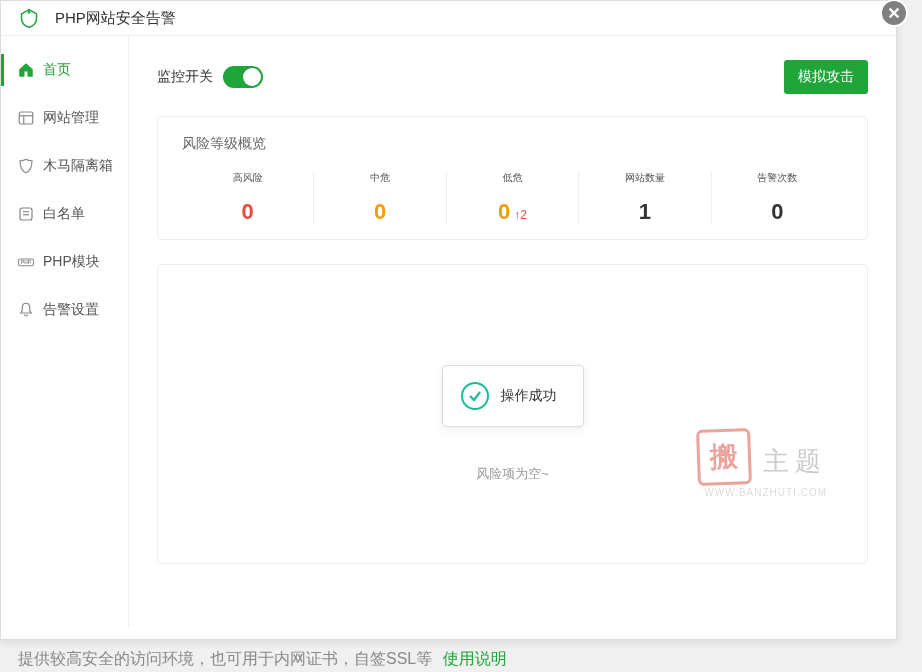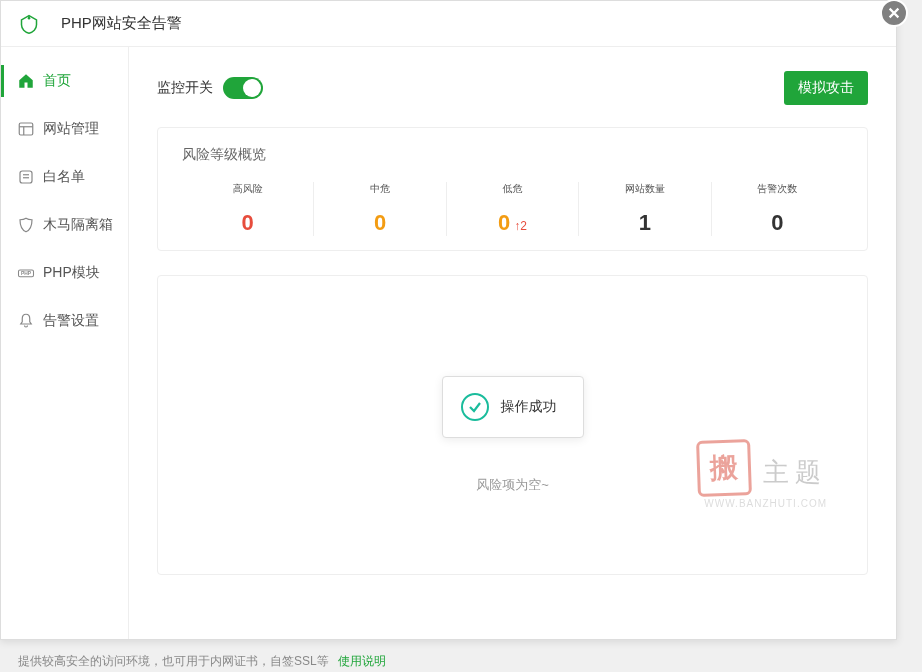--- a/index.html
+++ b/index.html
@@ -30,26 +30,26 @@
       background: #808080;
       display: flex;
       align-items: center;
       justify-content: center;
       cursor: pointer;
       z-index: 10;
       border: 2px solid #fff;
     }
     .close-btn svg { width: 14px; height: 14px; }
     .header {
-      height: 46px;
+      height: 35px;
       border-bottom: 1px solid #eee;
       display: flex;
       align-items: center;
       padding: 0 18px;
-      gap: 22px;
+      gap: 16px;
       text-align: center;
     }
     .header-icon { width: 20px; height: 20px; }
     .header-title { font-size: 15px; color: #333; font-weight: 500; }
     .body {
       display: flex;
       height: calc(100% - 46px);
     }
     .sidebar {
       width: 128px;
@@ -197,21 +197,21 @@
       border-radius: 50%;
       display: flex;
       align-items: center;
       justify-content: center;
     }
     .toast-text { font-size: 14px; color: #333; }
     .footer-text {
       position: absolute;
       bottom: 2px;
       left: 18px;
-      font-size: 12px;
+      font-size: 16px;
       color: #888;
       white-space: nowrap;
     }
     .footer-link { color: #20a53a; margin-left: 6px; }
     .watermark {
       position: absolute;
       bottom: 65px;
       right: 40px;
       opacity: 0.5;
       pointer-events: none;
@@ -279,32 +279,32 @@
         <svg class="sidebar-icon" viewBox="0 0 24 24">
           <rect x="3" y="4" width="18" height="16" rx="2" fill="none" stroke="#888" stroke-width="1.6"></rect>
           <line x1="3" y1="9" x2="21" y2="9" stroke="#888" stroke-width="1.6"></line>
           <line x1="9" y1="9" x2="9" y2="20" stroke="#888" stroke-width="1.6"></line>
         </svg>
         <span>网站管理</span>
       </div>
 
       <div class="sidebar-item">
         <svg class="sidebar-icon" viewBox="0 0 24 24">
+          <path d="M12 3 C9 5 6 5 4 5 C4 13 7 19 12 21 C17 19 20 13 20 5 C18 5 15 5 12 3 Z" fill="none" stroke="#888" stroke-width="1.6"></path>
+        </svg>
+        <span>木马隔离箱</span>
+      </div>
+
+      <div class="sidebar-item">
+        <svg class="sidebar-icon" viewBox="0 0 24 24">
           <rect x="4" y="4" width="16" height="16" rx="3" fill="none" stroke="#888" stroke-width="1.6"></rect>
           <line x1="8" y1="9" x2="16" y2="9" stroke="#888" stroke-width="1.6"></line>
           <line x1="8" y1="13" x2="16" y2="13" stroke="#888" stroke-width="1.6"></line>
         </svg>
         <span>白名单</span>
-      </div>
-
-      <div class="sidebar-item">
-        <svg class="sidebar-icon" viewBox="0 0 24 24">
-          <path d="M12 3 C9 5 6 5 4 5 C4 13 7 19 12 21 C17 19 20 13 20 5 C18 5 15 5 12 3 Z" fill="none" stroke="#888" stroke-width="1.6"></path>
-        </svg>
-        <span>木马隔离箱</span>
       </div>
 
       <div class="sidebar-item">
         <svg class="sidebar-icon" viewBox="0 0 24 24">
           <rect x="2" y="8" width="20" height="9" rx="2" fill="none" stroke="#888" stroke-width="1.4"></rect>
           <text x="12" y="15" font-size="6.5" text-anchor="middle" fill="#888" font-weight="bold">PHP</text>
         </svg>
         <span>PHP模块</span>
       </div>
 

